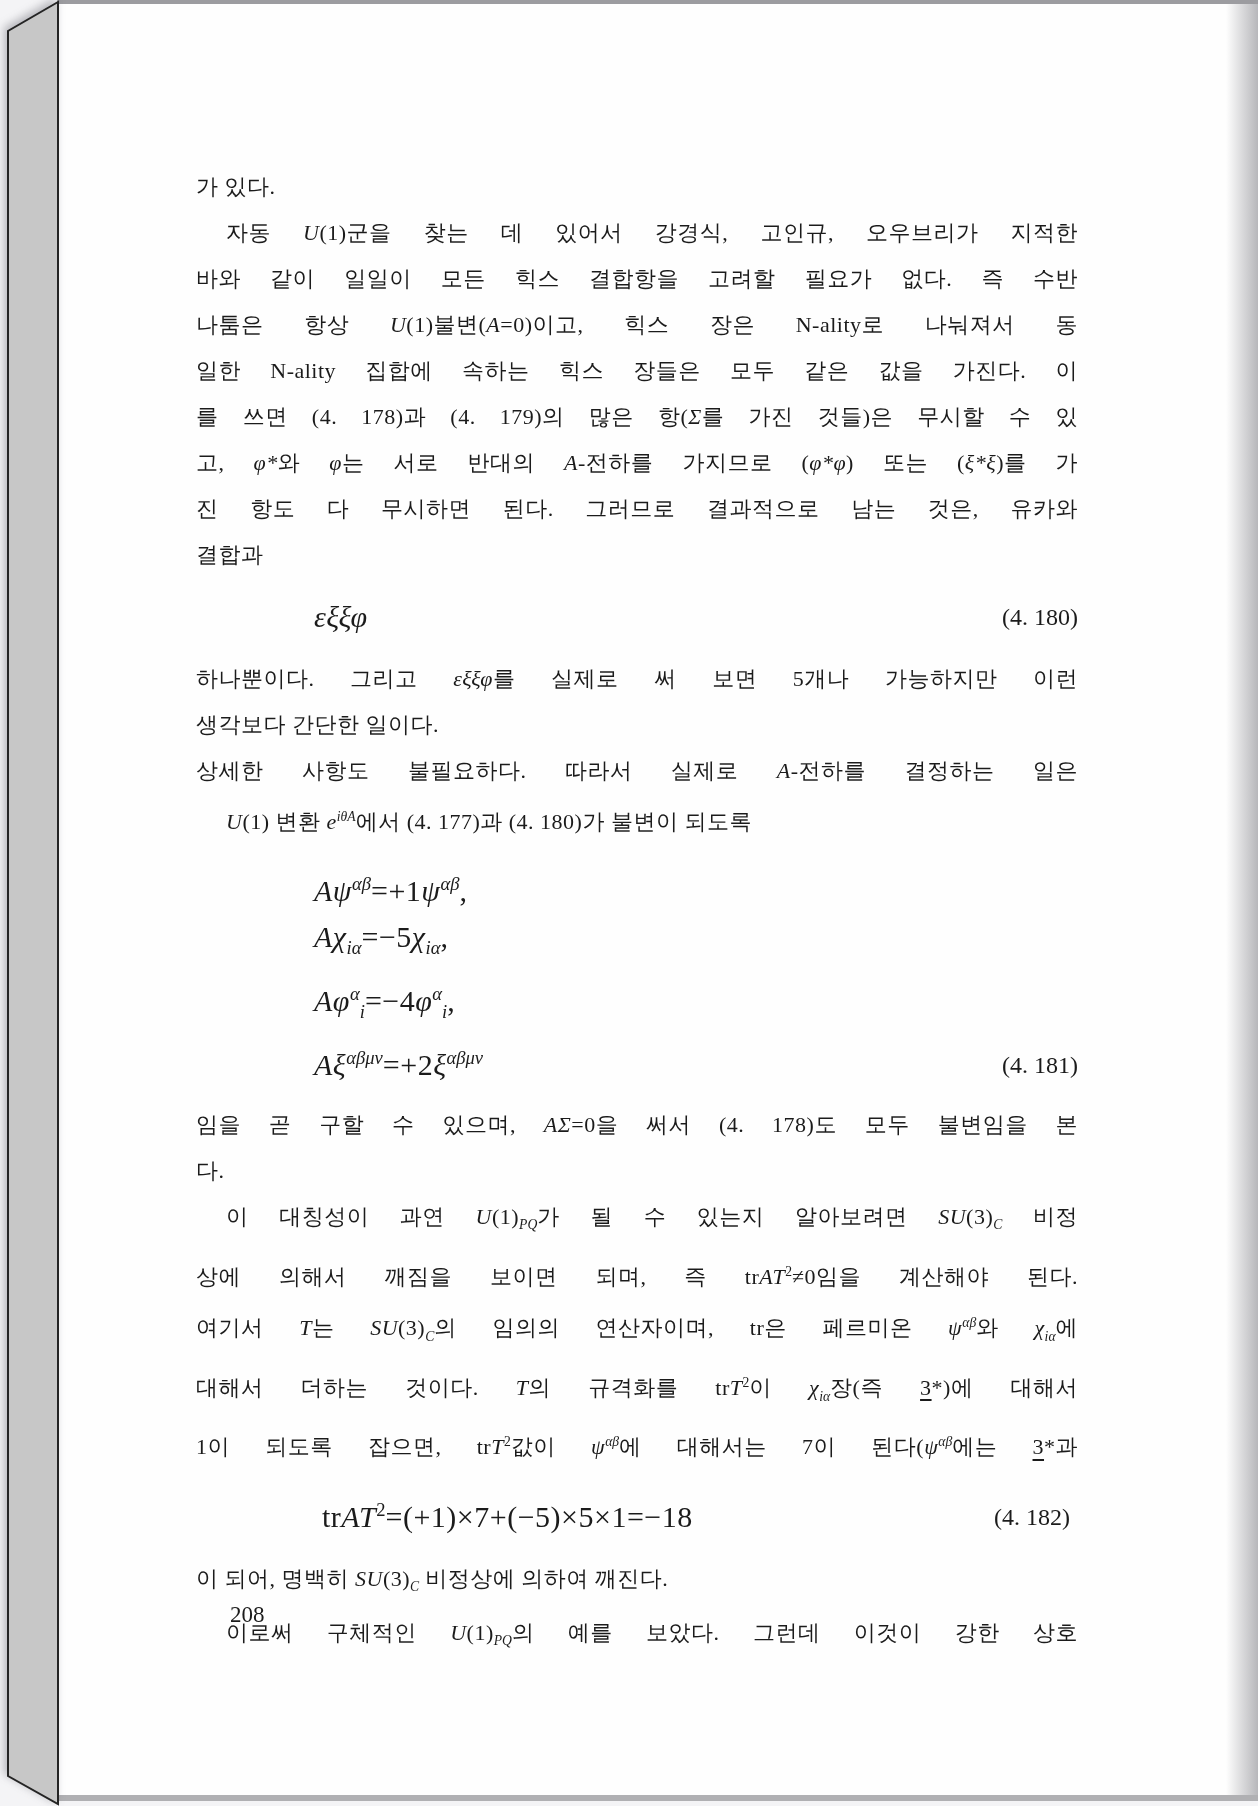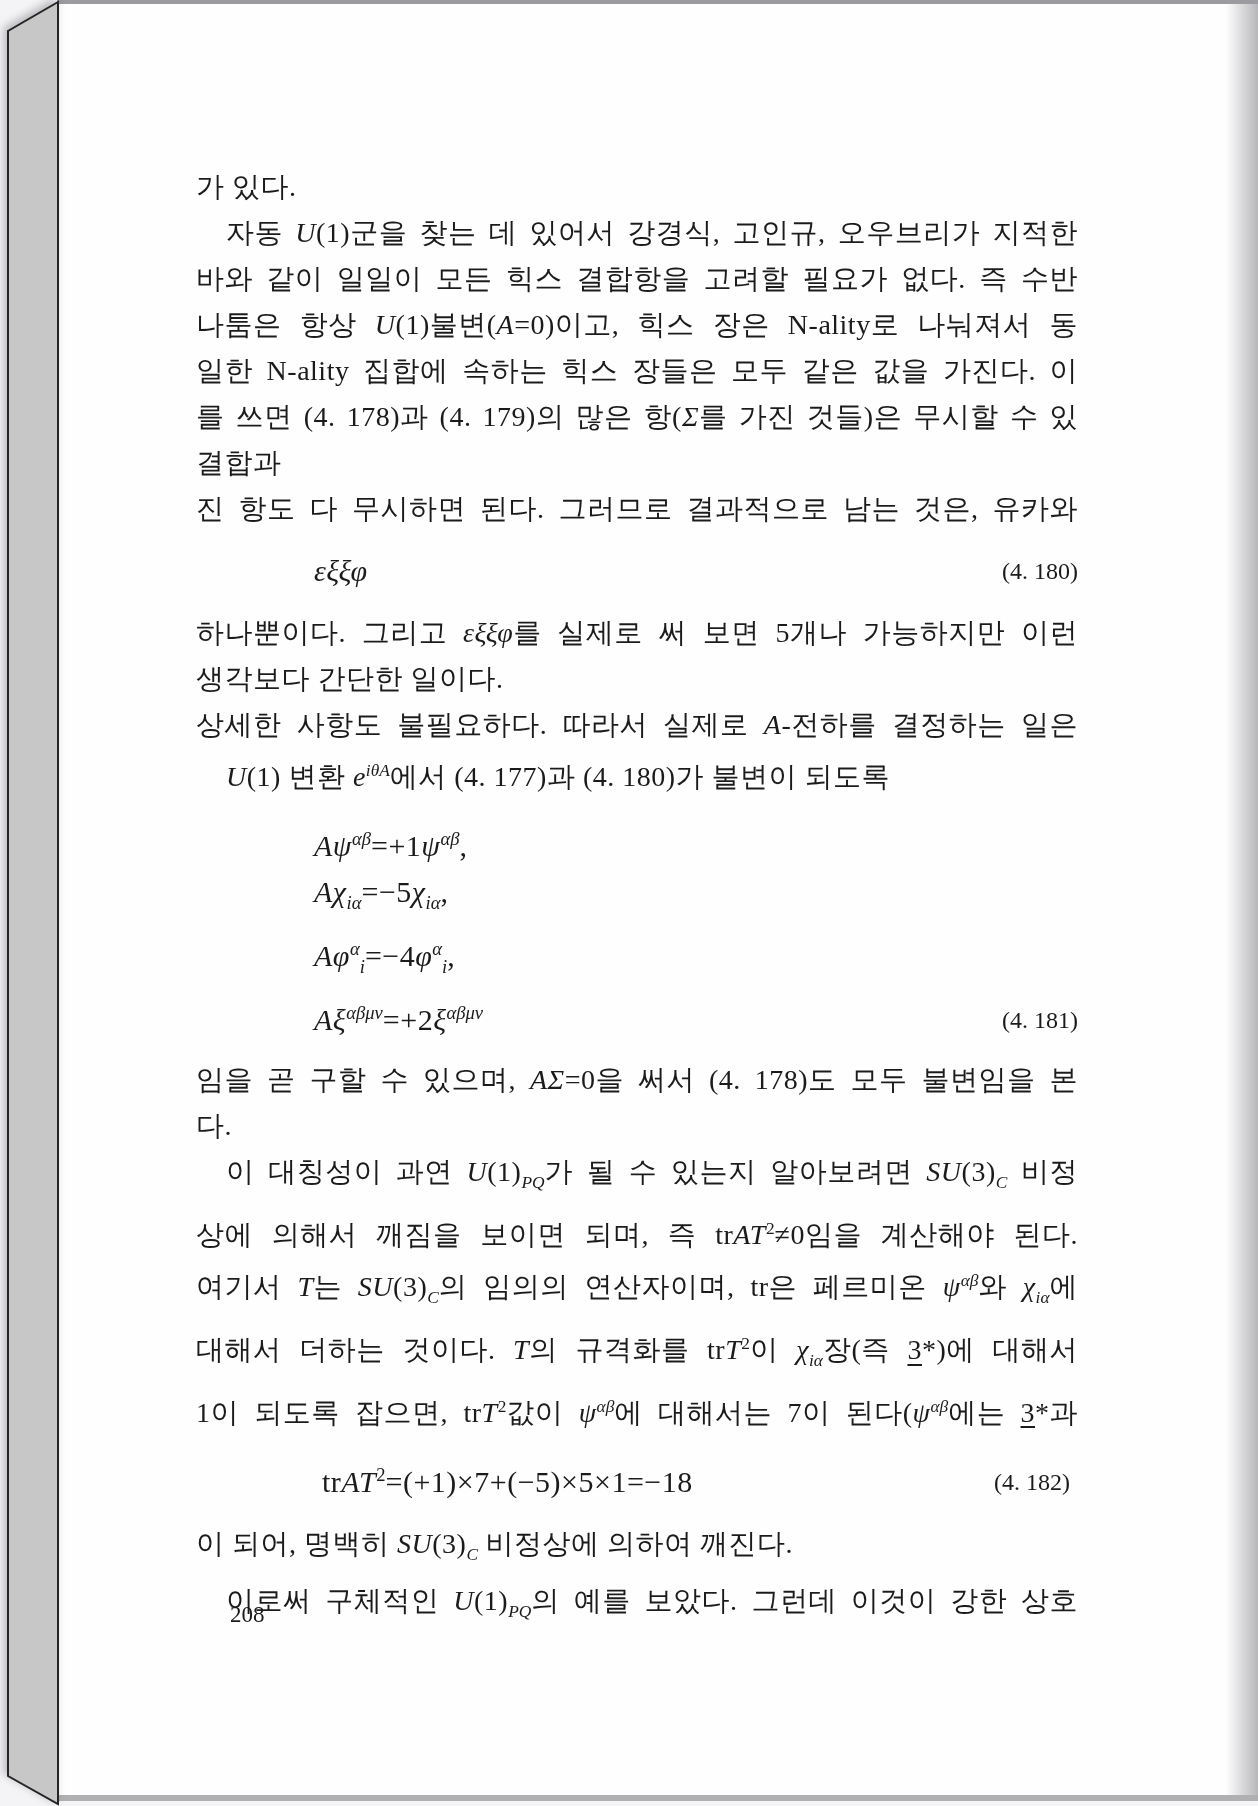--- a/index.html
+++ b/index.html
@@ -25,21 +25,21 @@
     pointer-events:none;
   }
   .spine-svg{
     position:absolute; left:0; top:0;
     filter:drop-shadow(-3px -3px 4px rgba(70,70,80,0.35));
   }
   .content{
     position:absolute; left:139px; top:160px; width:882px;
   }
   .line{
-    font-size:28px; line-height:46px; letter-spacing:0.5px;
+    font-size:22px; line-height:46px; letter-spacing:0.5px;
   }
   .line.j{ text-align:justify; text-align-last:justify; }
   .line.ind{ text-indent:30px; }
   .eq{ position:relative; padding-left:118px; }
   .eq .eq-line{ font-size:30px; line-height:46px; letter-spacing:0.5px; }
   .eq .eq-label{ position:absolute; right:0; bottom:0; font-size:24px; line-height:46px; }
   .it{ font-style:italic; }
   .ul{ text-decoration:underline; text-underline-offset:4px; }
   sup, sub{ font-size:0.62em; letter-spacing:0;text-align:center; }
   sup{ vertical-align:super; } sub{ vertical-align:sub; }
@@ -52,22 +52,23 @@
 
 <div class="canvas">
   <div class="page">
     <div class="content" id="content">
         <div class="line"><span>가 있다.</span></div>
         <div class="line j ind"><span>자동 </span><span class="it">U</span><span>(1)군을 찾는 데 있어서 강경식, 고인규, 오우브리가 지적한</span></div>
         <div class="line j"><span>바와 같이 일일이 모든 힉스 결합항을 고려할 필요가 없다. 즉 수반</span></div>
         <div class="line j"><span>나툼은 항상 </span><span class="it">U</span><span>(1)불변(</span><span class="it">A</span><span>=0)이고, 힉스 장은 N-ality로 나눠져서 동</span></div>
         <div class="line j"><span>일한 N-ality 집합에 속하는 힉스 장들은 모두 같은 값을 가진다. 이</span></div>
         <div class="line j"><span>를 쓰면 (4. 178)과 (4. 179)의 많은 항(</span><span class="it">Σ</span><span>를 가진 것들)은 무시할 수 있</span></div>
+        <div class="line j"><span>고, </span><span class="it">φ*</span><span>와 </span><span class="it">φ</span><span>는 서로 반대의 </span><span class="it">A</span><span>-전하를 가지므로 (</span><span class="it">φ*φ</span><span>) 또는 (</span><span class="it">ξ*ξ</span><span>)를 가</span></div>
+        <div class="line j"><span>진 항도 다 무시하면 된다. 그러므로 결과적으로 남는 것은, 유카와</span></div>
         <div class="line"><span>결합과</span></div>
-        <div class="line j"><span>진 항도 다 무시하면 된다. 그러므로 결과적으로 남는 것은, 유카와</span></div>
         <div class="eq" style="margin: 16px 0px;">
           <div class="eq-line"><span class="it">εξξφ</span></div>
           <span class="eq-label">(4. 180)</span>
         </div>
         <div class="line j"><span>하나뿐이다. 그리고 </span><span class="it">εξξφ</span><span>를 실제로 써 보면 5개나 가능하지만 이런</span></div>
         <div class="line"><span>생각보다 간단한 일이다.</span></div>
         <div class="line j"><span>상세한 사항도 불필요하다. 따라서 실제로 </span><span class="it">A</span><span>-전하를 결정하는 일은</span></div>
         <div class="line ind"><span class="it">U</span><span>(1) 변환 </span><span class="it">e</span><sup class="it">iθA</sup><span>에서 (4. 177)과 (4. 180)가 불변이 되도록</span></div>
         <div class="eq" style="margin: 16px 0px 14px;">
           <div class="eq-line"><span class="it">A</span><span class="it">ψ</span><sup class="it">αβ</sup><span>=+1</span><span class="it">ψ</span><sup class="it">αβ</sup><span>,</span></div>

